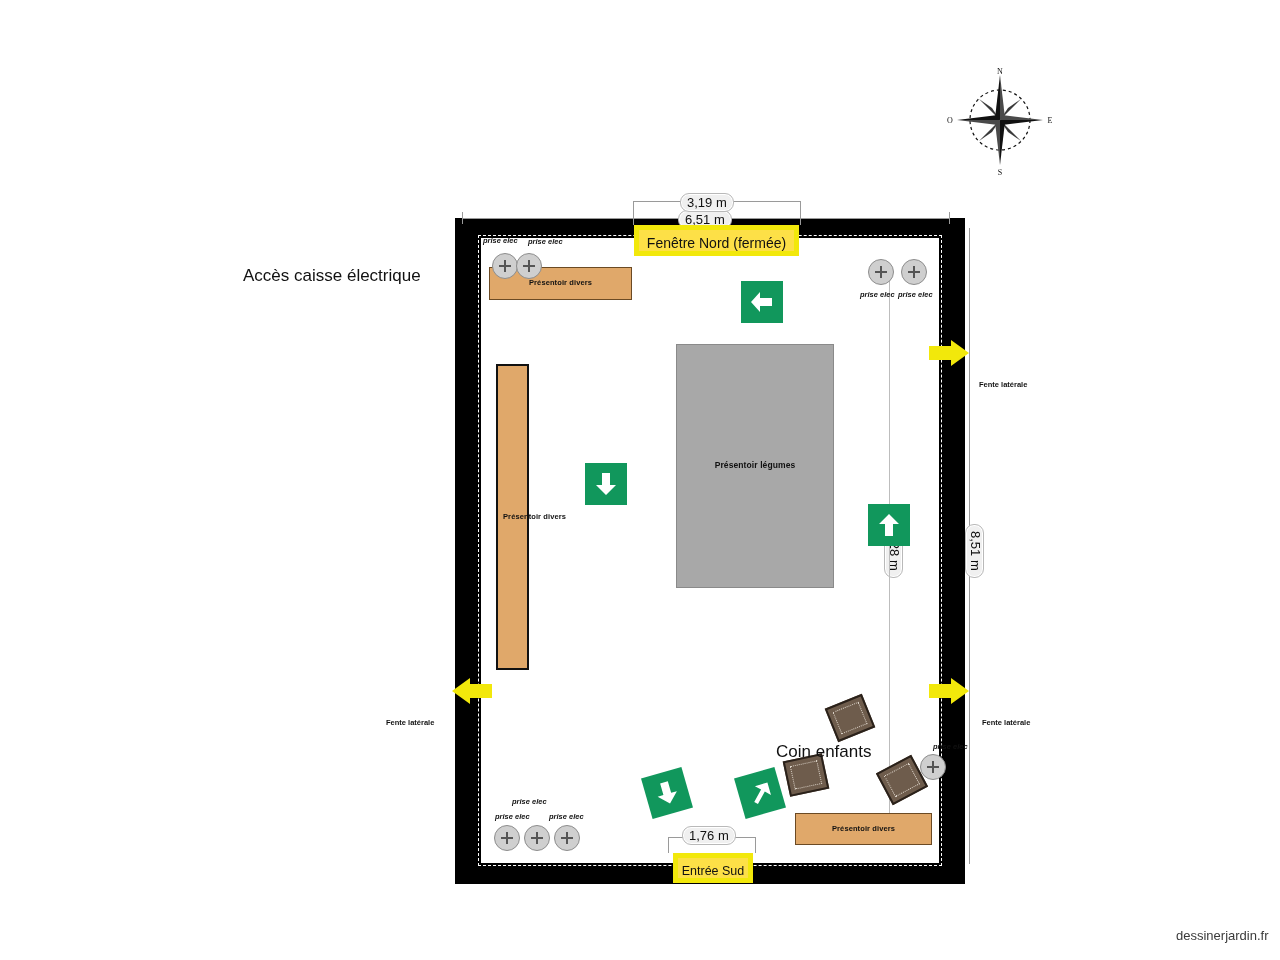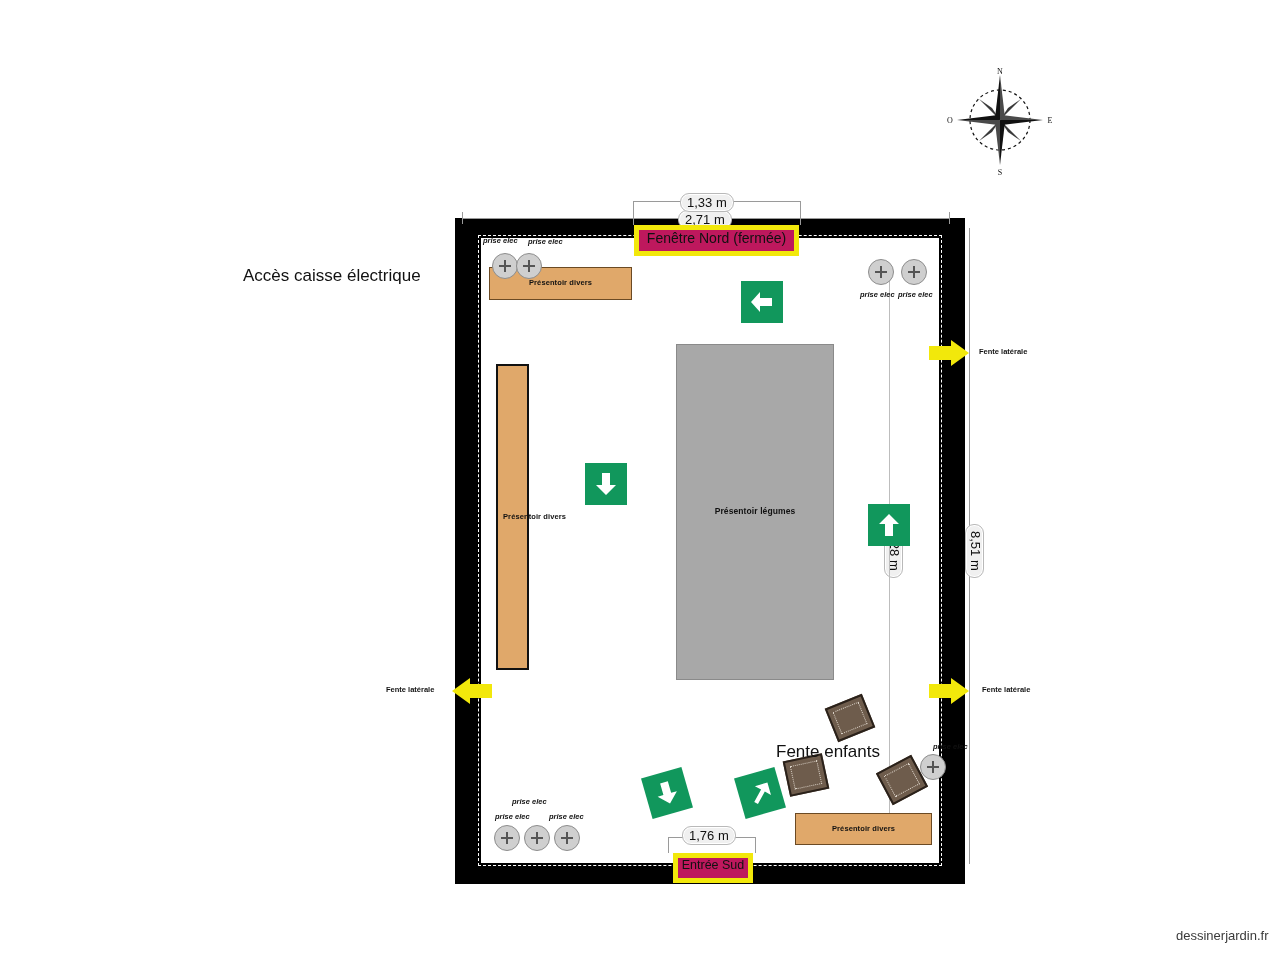--- a/index.html
+++ b/index.html
@@ -70,21 +70,21 @@
   .grey-unit span { font-size: 8.5px; }
 
   #fixture-top-left { left: 489px; top: 267px; width: 143px; height: 33px; }
   #fixture-left-tall { left: 496px; top: 364px; width: 33px; height: 306px; }
   #fixture-left-tall span {
     transform: none;
     white-space: nowrap;
     position: relative;
     left: 22px;
   }
-  #fixture-veg { left: 676px; top: 344px; width: 158px; height: 336px; }
+  #fixture-veg { left: 676px; top: 344px; width: 158px; height: 244px; }
   #fixture-caisse { left: 574px; top: 701px; width: 45px; height: 147px; }
   #fixture-caisse span {
     white-space: nowrap;
     position: relative;
     left: 20px;
   }
   #fixture-bottom-right { left: 795px; top: 813px; width: 137px; height: 32px; }
 
   
   .outlet {
@@ -121,28 +121,29 @@
   }
   .exit-sign svg { display: block; }
 
   
   .slot-arrow { width: 40px; height: 26px; }
   .slot-label {
     font-size: 7.5px;
     font-weight: bold;
     color: #111;
     white-space: nowrap;
+    margin-top: 33px;
   }
 
   
   .opening-box {
-    background: #be185d;
+    background: #fde047;
     border: 5px solid #f2e80b;
     display: flex;
-    align-items: flex-start;
+    align-items: flex-end;
     justify-content: center;
     box-sizing: border-box;
   }
   .opening-box span {
     font-size: 14px;
     color: #111;
     white-space: nowrap;
   }
   #opening-north { left: 634px; top: 225px; width: 165px; height: 31px; }
   #opening-south { left: 673px; top: 853px; width: 80px; height: 30px; }
@@ -232,26 +233,26 @@
 
 <div class="stage">
 
   <div class="abs" id="wall-outer"></div>
   <div class="abs" id="wall-inner-floor"></div>
   <div class="abs" id="wall-dash"></div>
 
   <div class="abs dim-line" style="left:462px; top:218px; width:487px;"></div>
   <div class="abs tick" style="left:462px; top:212px; height:12px;"></div>
   <div class="abs tick" style="left:949px; top:212px; height:12px;"></div>
-  <div class="abs dim-pill" style="left:678px; top:210px;">2,71 m</div>
+  <div class="abs dim-pill" style="left:678px; top:210px;">6,51 m</div>
 
   <div class="abs dim-line" style="left:633px; top:201px; width:167px;"></div>
   <div class="abs tick" style="left:633px; top:201px; height:24px;"></div>
   <div class="abs tick" style="left:800px; top:201px; height:24px;"></div>
-  <div class="abs dim-pill" style="left:680px; top:193px;">1,33 m</div>
+  <div class="abs dim-pill" style="left:680px; top:193px;">3,19 m</div>
 
   <div class="abs dim-line v" style="left:969px; top:228px; height:636px;"></div>
   <div class="abs dim-pill v" style="left:965px; top:524px;">8,51 m</div>
 
   <div class="abs dim-pill v" style="left:884px; top:524px;">7,28 m</div>
   <div class="abs" id="guide-vertical"></div>
 
   <div class="abs dim-line" style="left:668px; top:837px; width:87px;"></div>
   <div class="abs tick" style="left:668px; top:837px; height:16px;"></div>
   <div class="abs tick" style="left:755px; top:837px; height:16px;"></div>
@@ -356,21 +357,21 @@
       <i></i>
     </div>
   <div class="abs kid-seat" style="left:786px; top:757px; transform:rotate(-12deg);">
       <i></i>
     </div>
   <div class="abs kid-seat" style="left:882px; top:762px; transform:rotate(-28deg);">
       <i></i>
     </div>
 
   <div class="abs" id="label-tableau">Accès caisse électrique</div>
-  <div class="abs" id="label-coin-enfants">Fente enfants</div>
+  <div class="abs" id="label-coin-enfants">Coin enfants</div>
 
   <svg class="abs" id="compass" viewBox="0 0 110 115">
     <circle cx="55" cy="57" r="30" fill="none" stroke="#111" stroke-width="1.2" stroke-dasharray="3 3"></circle>
 
     <g fill="#3a3a3a">
       <path d="M55 57 L34 36 L45 47 Z"></path>
       <path d="M55 57 L34 36 L47 45 Z"></path>
       <path d="M55 57 L76 36 L65 47 Z"></path>
       <path d="M55 57 L76 36 L63 45 Z"></path>
       <path d="M55 57 L34 78 L45 67 Z"></path>

